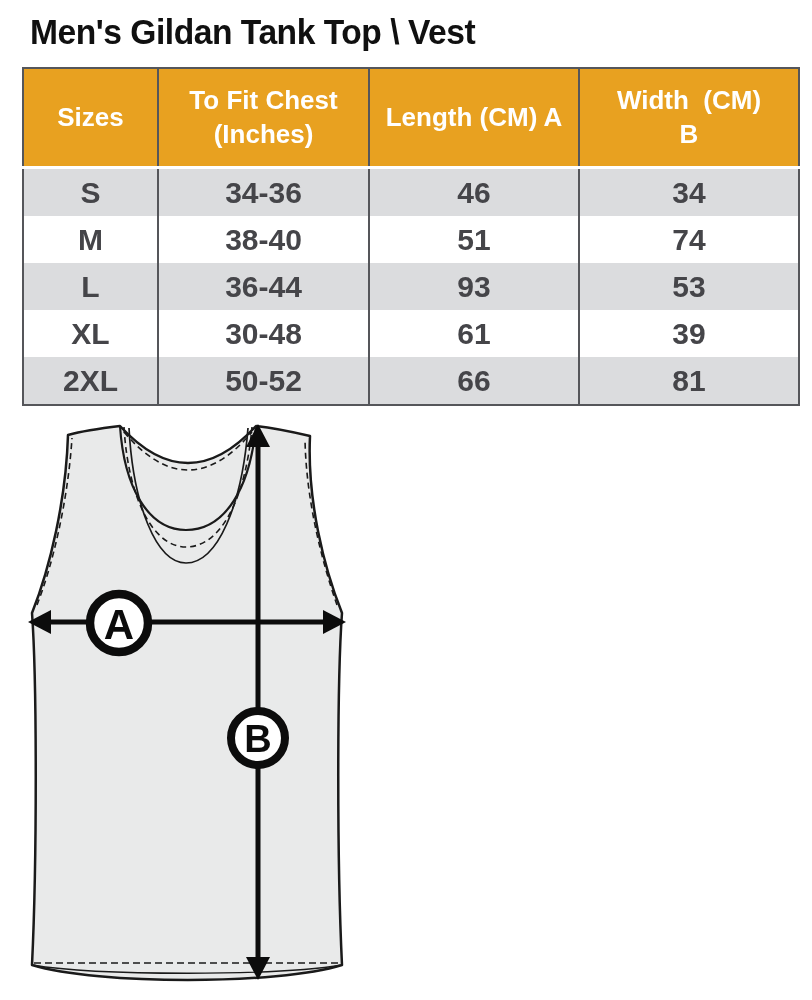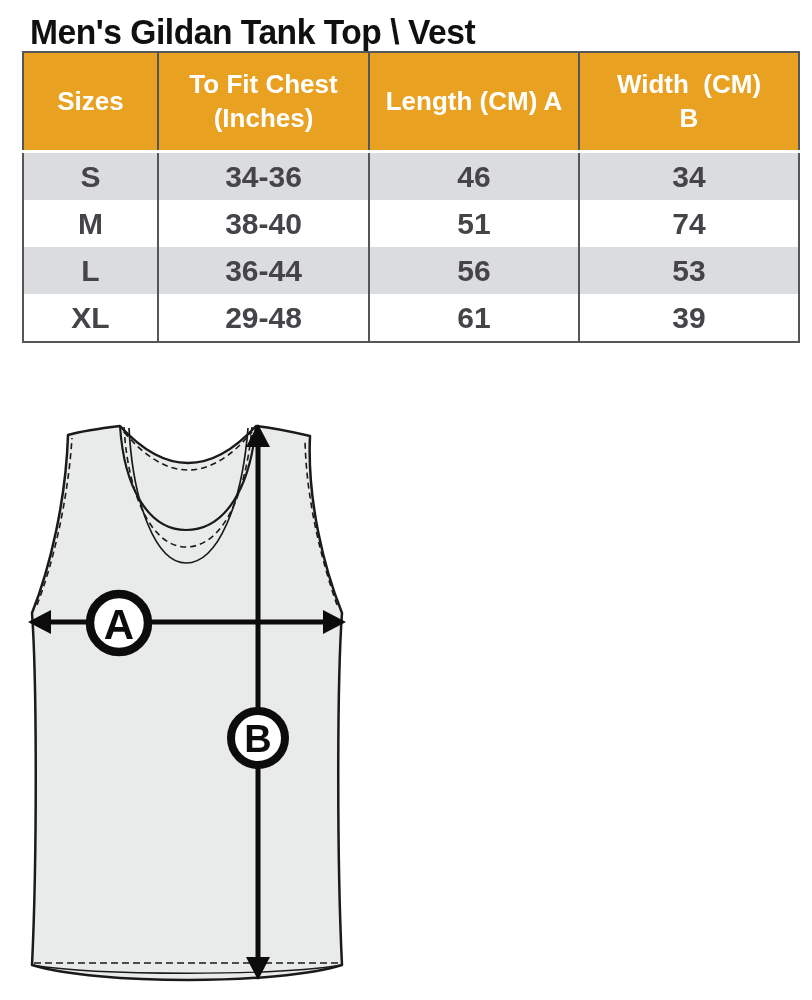--- a/index.html
+++ b/index.html
@@ -22,21 +22,21 @@
     color: #101010;
     letter-spacing: -0.5px;
     transform: scaleX(0.96);
     transform-origin: left center;
     white-space: nowrap;
   }
 
   table.size-chart {
     position: absolute;
     left: 22px;
-    top: 51px;
+    top: 67px;
     width: 776px;
     border-collapse: collapse;
     table-layout: fixed;
   }
   table.size-chart th {
     background: #E8A120;
     color: #ffffff;
     font-size: 26px;
     font-weight: bold;
     line-height: 1.3;
@@ -108,28 +108,34 @@
     </tr>
     <tr>
       <td>M</td>
       <td>38-40</td>
       <td>51</td>
       <td>74</td>
     </tr>
     <tr class="alt">
       <td>L</td>
       <td>36-44</td>
-      <td>56</td>
+      <td>93</td>
       <td>53</td>
     </tr>
     <tr>
       <td>XL</td>
-      <td>29-48</td>
+      <td>30-48</td>
       <td>61</td>
       <td>39</td>
+    </tr>
+    <tr class="alt">
+      <td>2XL</td>
+      <td>50-52</td>
+      <td>66</td>
+      <td>81</td>
     </tr>
   </tbody>
 </table>
 
 <div class="diagram-wrap">
   <svg width="380" height="588" viewBox="0 0 380 588" xmlns="http://www.w3.org/2000/svg">
 
     <path d="M 60,23
          C 78,18 95,16 112,14
          Q 180,88 248,14

